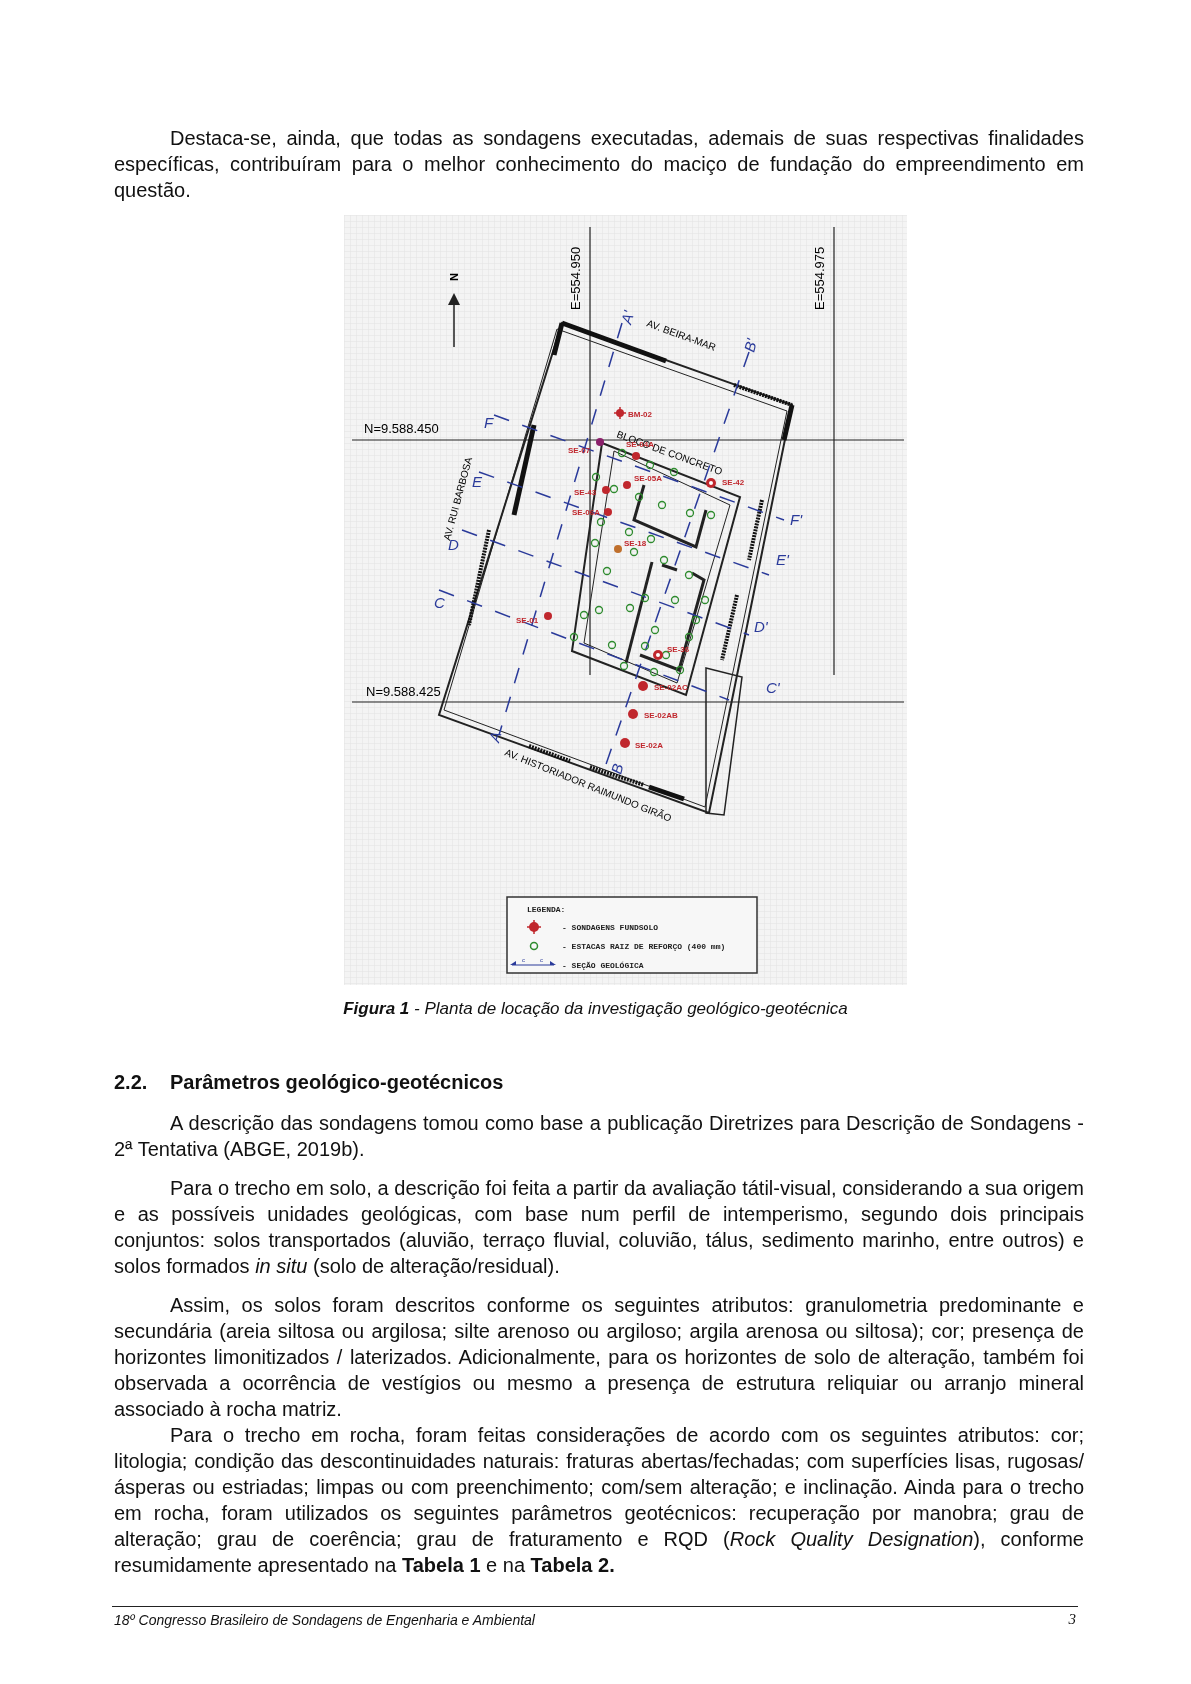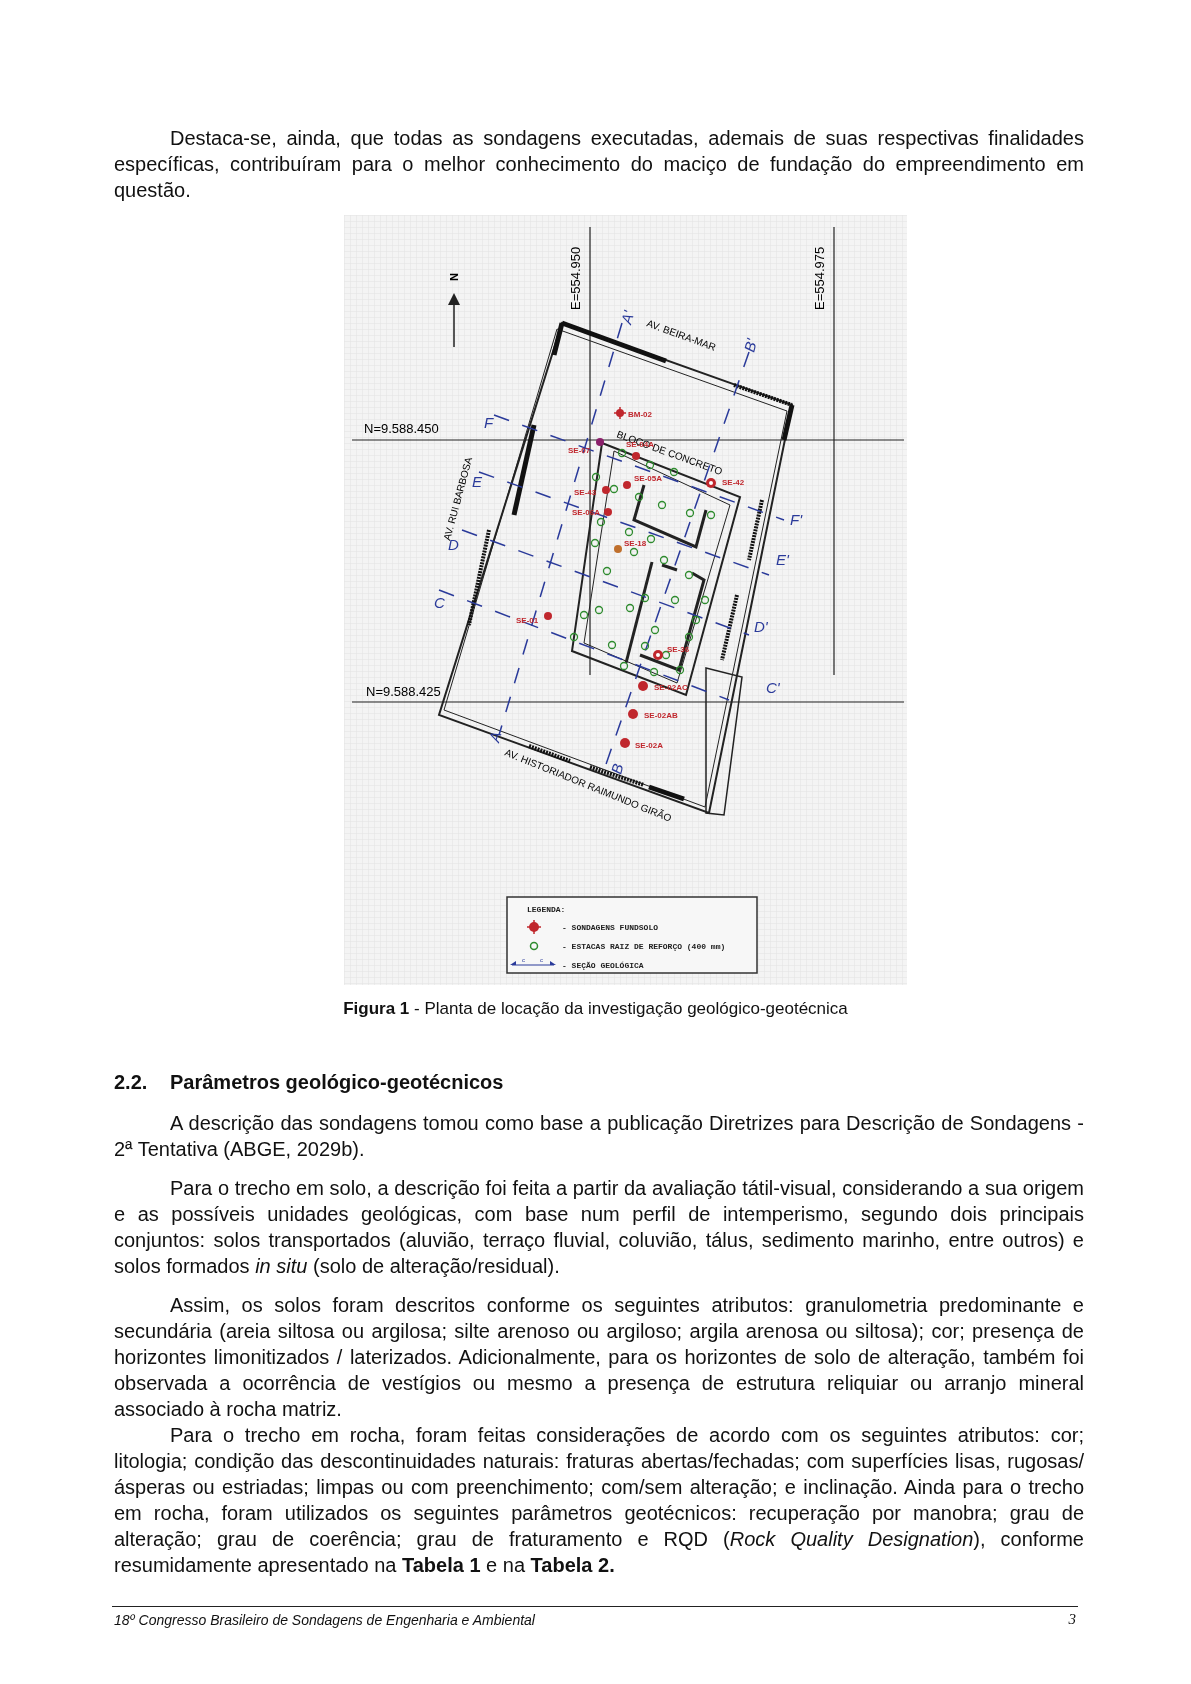--- a/index.html
+++ b/index.html
@@ -3,21 +3,21 @@
 <meta charset="utf-8">
 <style>
   html, body { margin: 0; padding: 0; background: #ffffff; }
   body { width: 1191px; height: 1684px; position: relative; font-family: "Liberation Sans", sans-serif; color: #111; }
   .page { position: absolute; left: 0; top: 12px; width: 1191px; height: 1684px; }
   .para { position: absolute; left: 114px; width: 970px; font-size: 20px; line-height: 26px; text-align: justify; text-align-last: left; margin: 0; }
   .para .indent { display: inline-block; width: 56px; }
   .p1 { top: 113px; }
   .figure { position: absolute; left: 344px; top: 203px; width: 563px; height: 770px; }
   .figure svg { width: 100%; height: 100%; display: block; }
-  .caption { position: absolute; left: 0; width: 1191px; top: 987px; text-align: center; font-size: 17px; }
+  .caption { position: absolute; left: 0; width: 1191px; top: 987px; text-align: center; font-size: 17px; font-style: italic; }
   .caption b { font-weight: bold; }
   .heading { position: absolute; left: 114px; top: 1059px; font-size: 20px; font-weight: bold; }
   .heading .num { display: inline-block; width: 56px; }
   .p2 { top: 1098px; }
   .p3 { top: 1163px; }
   .p4 { top: 1280px; }
   .p5 { top: 1410px; }
   .footer-rule { position: absolute; left: 112px; top: 1594px; width: 966px; height: 1px; background: #222; }
   .footer-text { position: absolute; left: 114px; top: 1600px; font-size: 14px; font-style: italic; }
   .footer-page { position: absolute; right: 115px; top: 1599px; font-size: 15px; font-family: "Liberation Serif", serif; font-style: italic; }
@@ -231,21 +231,21 @@
         </g>
         <text class="mono" x="218" y="753" font-size="8" fill="#222">- SEÇÃO GEOLÓGICA</text>
       </g>
     </svg>
   </div>
 
   <div class="caption"><b>Figura 1</b><span> - Planta de locação da investigação geológico-geotécnica</span></div>
 
   <div class="heading"><span class="num">2.2.</span><span>Parâmetros geológico-geotécnicos</span></div>
 
-  <p class="para p2"><span class="indent"></span><span>A descrição das sondagens tomou como base a publicação Diretrizes para Descrição de Sondagens - 2ª Tentativa (ABGE, 2029b).</span></p>
+  <p class="para p2"><span class="indent"></span><span>A descrição das sondagens tomou como base a publicação Diretrizes para Descrição de Sondagens - 2ª Tentativa (ABGE, 2019b).</span></p>
 
   <p class="para p3"><span class="indent"></span><span>Para o trecho em solo, a descrição foi feita a partir da avaliação tátil-visual, considerando a sua origem e as possíveis unidades geológicas, com base num perfil de intemperismo, segundo dois principais conjuntos: solos transportados (aluvião, terraço fluvial, coluvião, tálus, sedimento marinho, entre outros) e solos formados </span><i>in situ</i><span> (solo de alteração/residual).</span></p>
 
   <p class="para p4"><span class="indent"></span><span>Assim, os solos foram descritos conforme os seguintes atributos: granulometria predominante e secundária (areia siltosa ou argilosa; silte arenoso ou argiloso; argila arenosa ou siltosa); cor; presença de horizontes limonitizados / laterizados. Adicionalmente, para os horizontes de solo de alteração, também foi observada a ocorrência de vestígios ou mesmo a presença de estrutura reliquiar ou arranjo mineral associado à rocha matriz.</span></p>
 
   <p class="para p5"><span class="indent"></span><span>Para o trecho em rocha, foram feitas considerações de acordo com os seguintes atributos: cor; litologia; condição das descontinuidades naturais: fraturas abertas/fechadas; com superfícies lisas, rugosas/ásperas ou estriadas; limpas ou com preenchimento; com/sem alteração; e inclinação. Ainda para o trecho em rocha, foram utilizados os seguintes parâmetros geotécnicos: recuperação por manobra; grau de alteração; grau de coerência; grau de fraturamento e RQD (</span><i>Rock Quality Designation</i><span>), conforme resumidamente apresentado na </span><b>Tabela 1</b><span> e na </span><b>Tabela 2</b><b>.</b></p>
 
   <div class="footer-rule"></div>
   <div class="footer-text">18º Congresso Brasileiro de Sondagens de Engenharia e Ambiental</div>
   <div class="footer-page">3</div>

